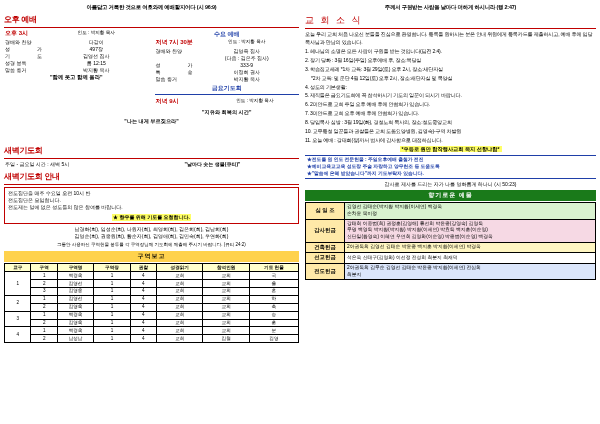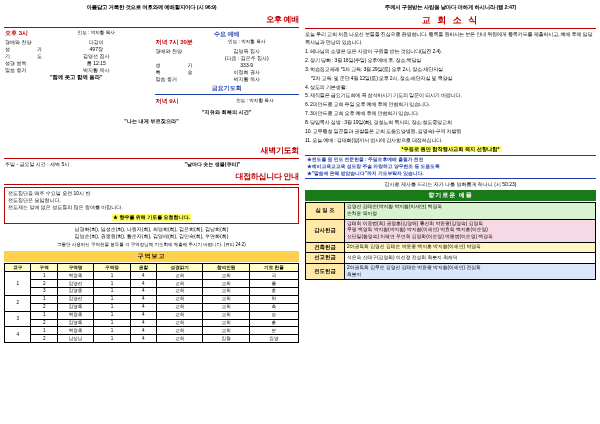--- a/index.html
+++ b/index.html
@@ -15,21 +15,20 @@
   .col-left{width:302px;padding:4px 3px 0 4px;box-sizing:border-box;}
   .col-right{width:298px;padding:4px 4px 0 3px;box-sizing:border-box;}
 
   .verse-bar{
     text-align:center;font-size:5.4px;font-weight:bold;margin-bottom:3px;
     letter-spacing:-0.2px;
   }
   .sec-title{
     font-size:8px;font-weight:bold;color:#c00000;margin:0 0 2px 0;
     letter-spacing:-0.3px;
-    text-align:right;
   }
   .rule{border:0;border-top:1.2px solid #c00000;margin:1px 0 2px 0;}
   .rule.blue{border-top-color:#1f3fa8;}
 
   table{border-collapse:collapse;}
   .svc{width:100%;font-size:5px;}
   .svc td{padding:0.4px 1px;vertical-align:top;line-height:1.25;}
   .svc .lbl{width:30px;white-space:nowrap;}
   .svc .dot{width:6px;}
   .svc .val{}
@@ -73,21 +72,21 @@
   .offer th,.offer td{border:1px solid #000;padding:1px 2px;line-height:1.4;vertical-align:middle;}
   .offer th{background:#ffe9a8;font-weight:bold;text-align:center;width:34px;font-size:5.4px;}
   .offer td{text-align:left;}
   .offer .row-green{background:#d9f2d0;}
   .offer .row-pink{background:#f6d9e4;}
   .offer .row-yellow{background:#fff6c2;}
   .offer .row-white{background:#ffffff;}
   .offer .row-blue{background:#dbe6fb;}
   .box-sub{font-size:4.8px;line-height:1.4;}
   .yellowbar{background:#ffff66;font-weight:bold;padding:0 2px;}
-  .right-notice-title{font-size:9px;font-weight:bold;color:#c00000;text-align:center;letter-spacing:2px;margin:2px 0 1px 0;}
+  .right-notice-title{font-size:9px;font-weight:normal;color:#c00000;letter-spacing:2px;margin:2px 0 1px 0;}
   .intro{font-size:5.1px;line-height:1.5;margin-bottom:2px;letter-spacing:-0.2px;}
   .sig{text-align:center;font-size:5px;margin-top:2px;}
   .mini-blue{color:#1f3fa8;font-weight:bold;}
 </style>
 </head>
 <body>
 
 <div class="page">
 
   <div class="col-left">
@@ -191,21 +190,21 @@
     <hr class="rule">
     <table class="svc" style="margin-bottom:3px;">
       <tbody>
           <tr>
         <td style="width:120px;">주일 - 금요일 시간 : 새벽 5시</td>
         <td class="ctr bold">"날마다 솟는 생물(큐티)"</td>
       </tr>
     </tbody>
       </table>
 
-    <div class="sec-title">대접하십니다 안내</div>
+    <div class="sec-title">새벽기도회 안내</div>
     <hr class="rule">
     <div class="pray-box">
       <div>전도집단을 매주 수요일 오전 10시 반</div>
       <div>전도집단은 모임합니다.</div>
       <div>전도제는 알에 없은 성도들의 많은 참여를 바랍니다.</div>
       <div class="ctr" style="margin-top:2px;"><span class="hl">★ 향우를 위해 기도를 요청합니다.</span></div>
     </div>
     <div class="pray-names" style="white-space:pre-line;">남경화(회), 임성순(회), 나원자(회), 최영희(회), 김은희(회), 김남희(회)
 김영순(회), 권중원(회), 황순자(회), 김영애(회), 김민숙(회), 우연화(회)</div>
     <div class="pray-foot ctr">그동안 사용하신 구역헌물 봉투를 각 구역장님께 기도회에 제출해 주시기 바랍니다. (큐티 24:2)</div>

